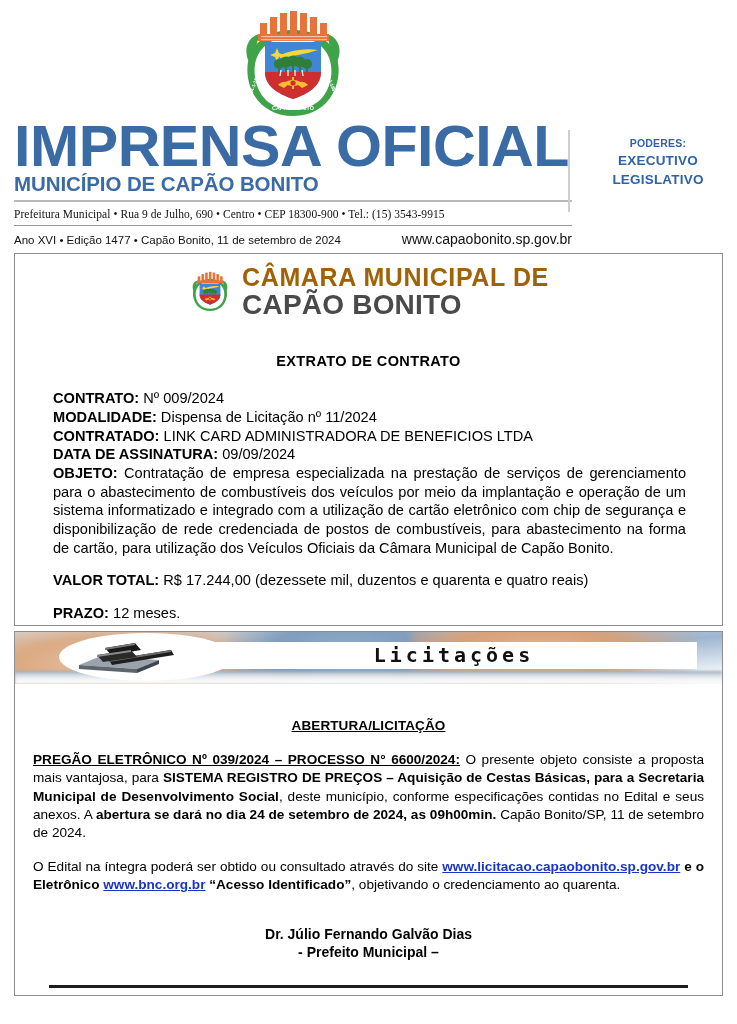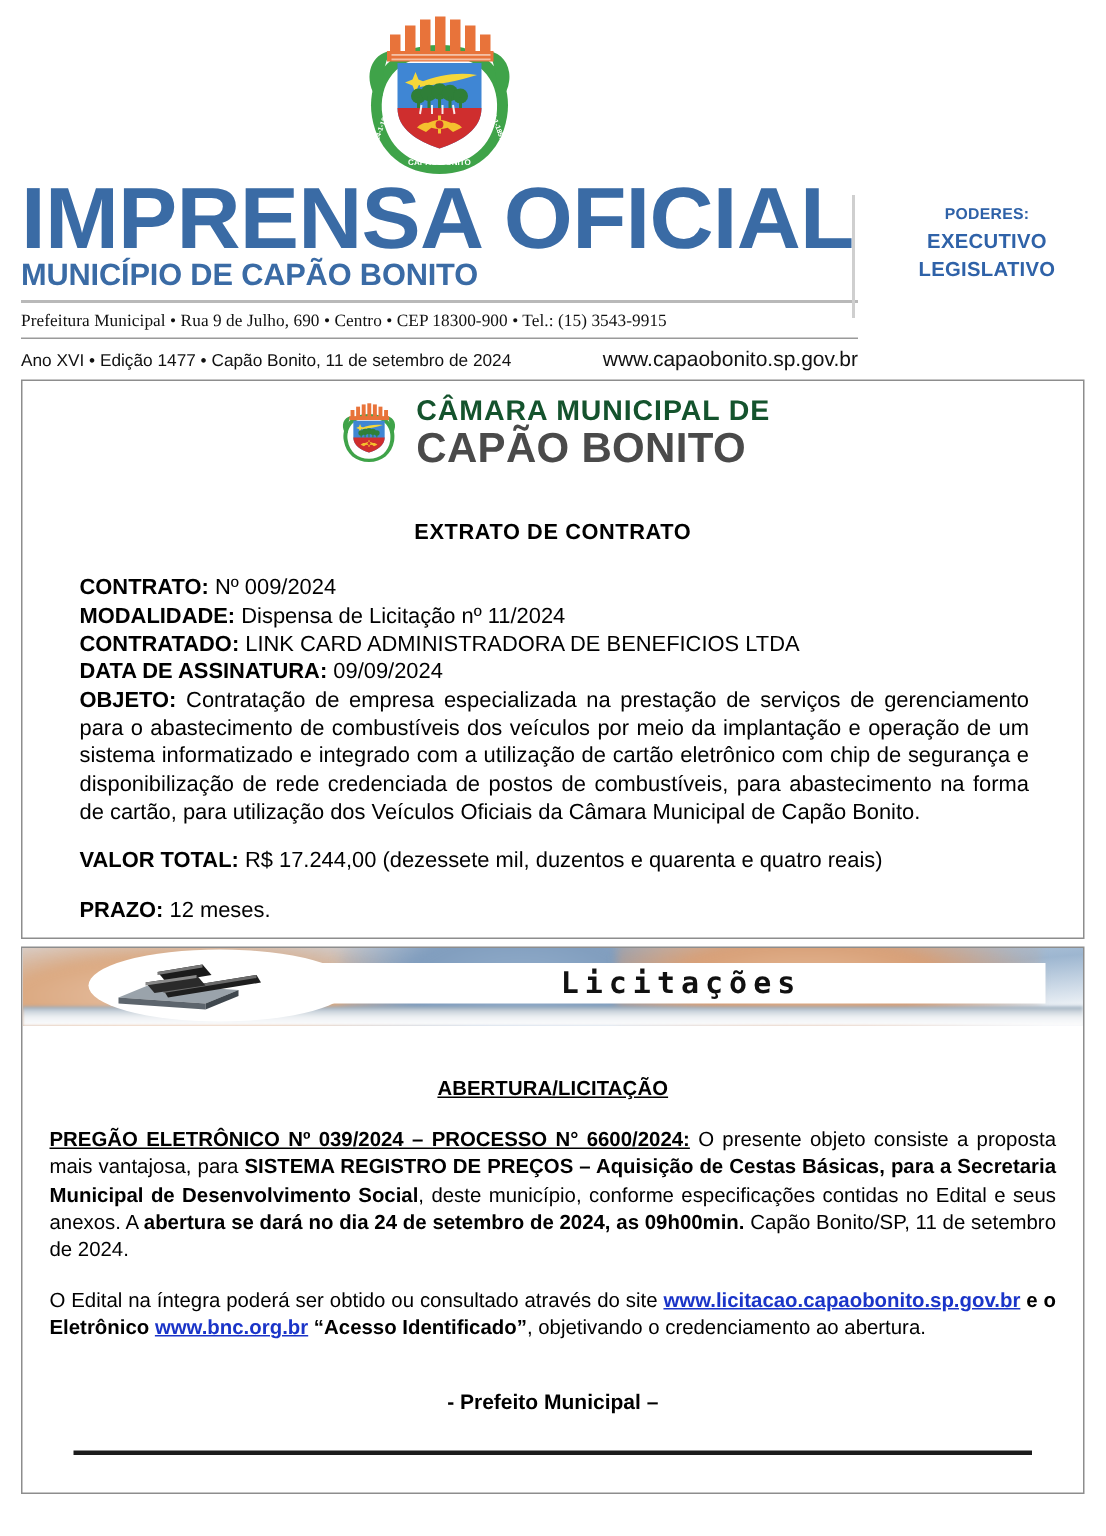--- a/index.html
+++ b/index.html
@@ -102,22 +102,22 @@
   .box2 { margin-top: 5px; height: 365px; padding: 0; overflow: hidden; }
 
   
   .camara-header {
     display: flex; align-items: center; justify-content: center;
     gap: 10px; padding: 3px 0 0 0;
   }
   .camara-text { line-height: 1; }
   .camara-l1 {
     font-family: "Liberation Sans", sans-serif;
-    font-weight: bold; font-size: 19px; letter-spacing: 0.6px;
-    color: #14532d;
+    font-weight: bold; font-size: 25px; letter-spacing: 0.6px;
+    color: #a16207;
   }
   .camara-l2 {
     font-family: "Liberation Sans", sans-serif;
     font-weight: bold; font-size: 28px; letter-spacing: 0.2px;
     color: #4a4a4a; margin-top: 1px;
   }
 
   .extrato-title {
     text-align: center;
     font-weight: bold;
@@ -448,22 +448,23 @@
   </div>
 
   <div class="lic-body">
     <div class="abertura-title">ABERTURA/LICITAÇÃO</div>
 
     <div class="lic-para">
       <b class="u">PREGÃO ELETRÔNICO Nº 039/2024 – PROCESSO N° 6600/2024:</b><span> O presente objeto consiste a proposta mais vantajosa, para </span><b>SISTEMA REGISTRO DE PREÇOS – Aquisição de Cestas Básicas, para a Secretaria Municipal de Desenvolvimento Social</b><span>, deste município, conforme especificações contidas no Edital e seus anexos. A </span><b>abertura se dará no dia 24 de setembro de 2024, as 09h00min.</b><span> Capão Bonito/SP, 11 de setembro de 2024.</span>
     </div>
 
     <div class="lic-para lic-para2">
-      <span>O Edital na íntegra poderá ser obtido ou consultado através do site </span><a class="link" href="#">www.licitacao.capaobonito.sp.gov.br</a><b> e o Eletrônico </b><a class="link" href="#">www.bnc.org.br</a><b> “Acesso Identificado”</b><span>, objetivando o credenciamento ao abertura.</span>
+      <span>O Edital na íntegra poderá ser obtido ou consultado através do site </span><a class="link" href="#">www.licitacao.capaobonito.sp.gov.br</a><b> e o Eletrônico </b><a class="link" href="#">www.bnc.org.br</a><b> “Acesso Identificado”</b><span>, objetivando o credenciamento ao quarenta.</span>
     </div>
 
     <div class="signature">
+      <div>Dr. Júlio Fernando Galvão Dias</div>
       <div>- Prefeito Municipal –</div>
     </div>
 
     <div class="bottom-rule"></div>
   </div>
 </div>
 
 </body></html>

